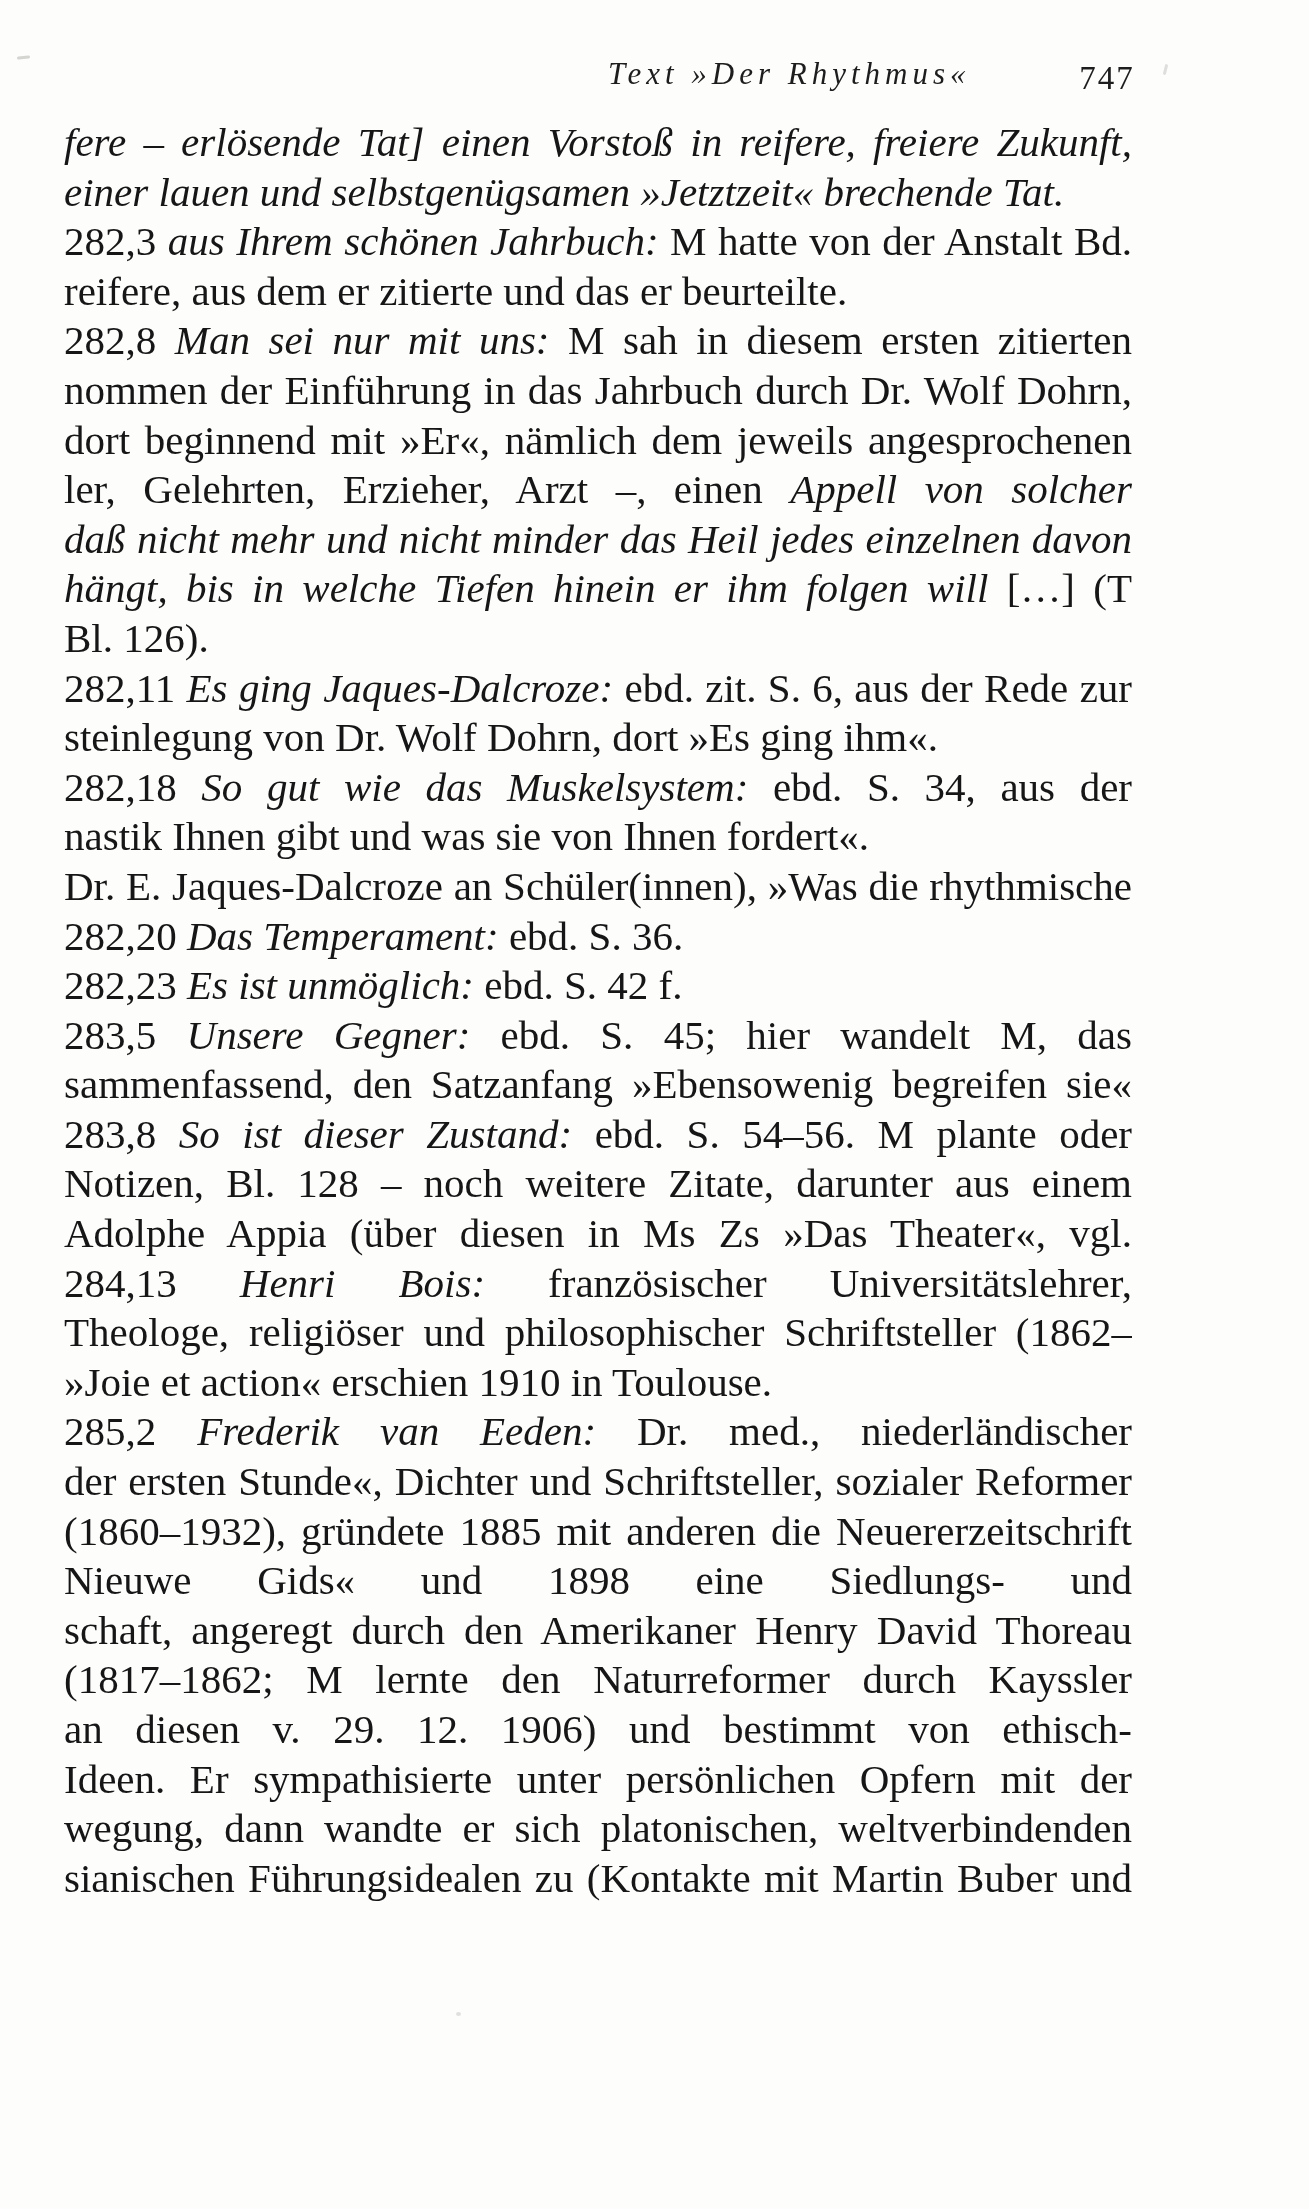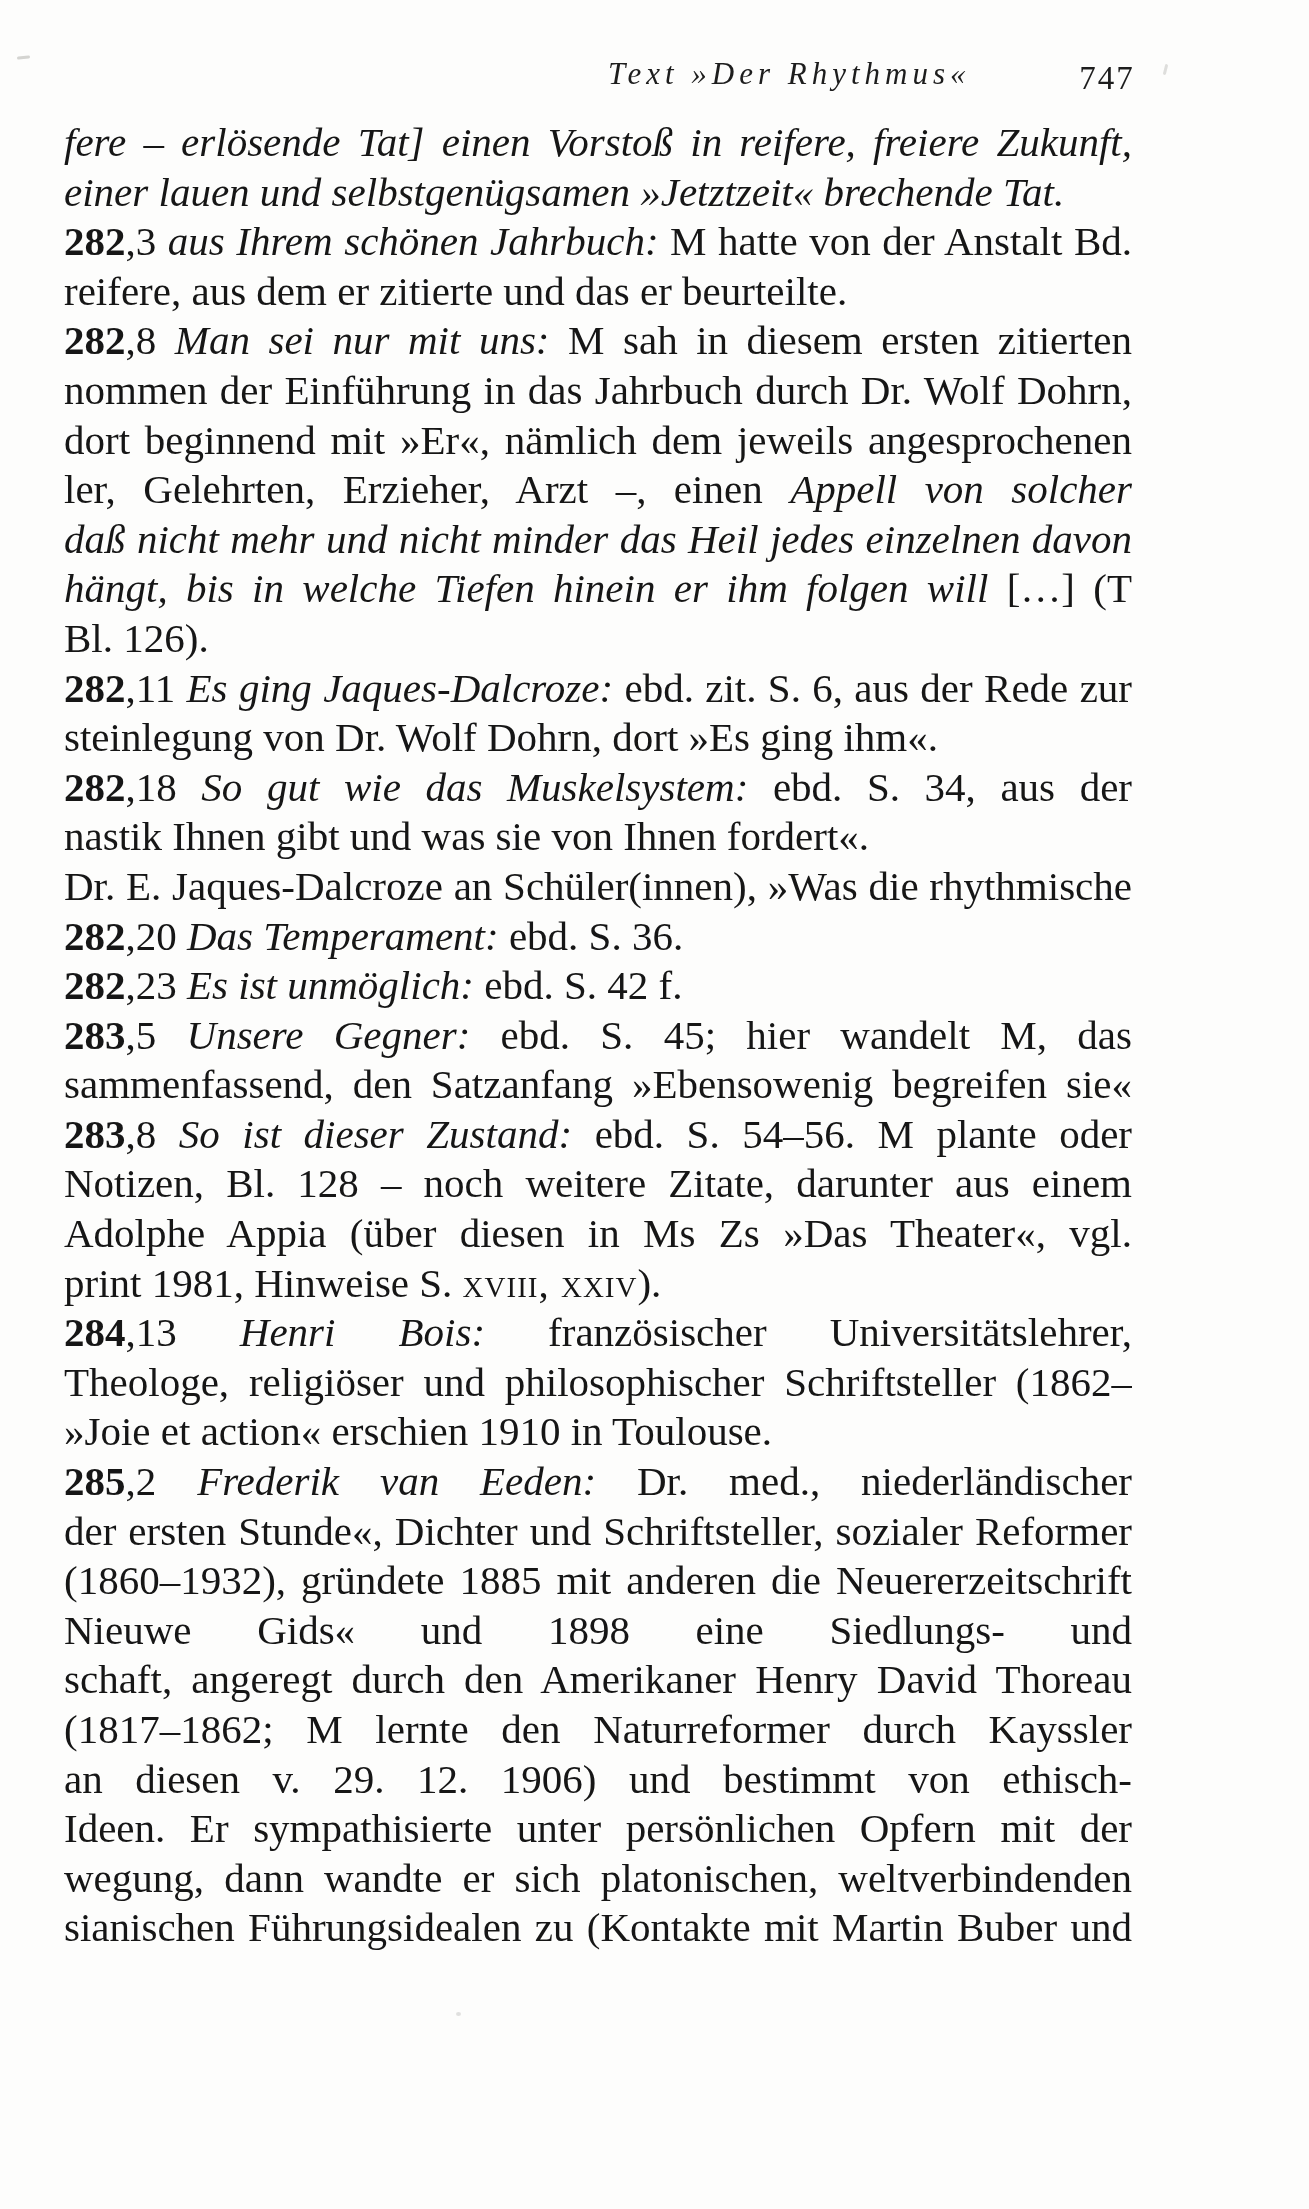--- a/index.html
+++ b/index.html
@@ -39,21 +39,21 @@
     overflow:hidden;
     text-align:justify;
     text-align-last:justify;
     white-space:normal;
   }
   .line.last{
     text-align-last:left;
   }
   .run-r{font-style:normal;font-weight:normal;}
   .run-i{font-style:italic;}
-  .run-b{font-weight:bold;}
+  .run-b{font-weight:normal;}
   .run-sc{font-variant:small-caps;letter-spacing:1px;}
   .artifact{position:absolute;background:#c9c9c6;border-radius:2px;}
   .artifact.dash1{left:17px;top:56px;width:13px;height:3px;transform:rotate(-6deg);opacity:.8;}
   .artifact.tick1{left:1164px;top:64px;width:3px;height:11px;transform:rotate(14deg);opacity:.6;}
   .artifact.speck1{left:456px;top:2012px;width:5px;height:4px;opacity:.55;border-radius:50%;}
 </style>
 </head>
 <body>
 
 <div class="page">
@@ -84,21 +84,20 @@
       <div class="line"><span class="run-b">282</span><span class="run-r">,18 </span><span class="run-i">So gut wie das Muskelsystem:</span><span class="run-r"> ebd. S. 34, aus der Ansprache von</span></div>
       <div class="line last"><span class="run-r">nastik Ihnen gibt und was sie von Ihnen fordert«.</span></div>
       <div class="line"><span class="run-r">Dr. E. Jaques-Dalcroze an Schüler(innen), »Was die rhythmische Gym-</span></div>
       <div class="line last"><span class="run-b">282</span><span class="run-r">,20 </span><span class="run-i">Das Temperament:</span><span class="run-r"> ebd. S. 36.</span></div>
       <div class="line last"><span class="run-b">282</span><span class="run-r">,23 </span><span class="run-i">Es ist unmöglich:</span><span class="run-r"> ebd. S. 42 f.</span></div>
       <div class="line"><span class="run-b">283</span><span class="run-r">,5 </span><span class="run-i">Unsere Gegner:</span><span class="run-r"> ebd. S. 45; hier wandelt M, das Vorhergehende zu-</span></div>
       <div class="line last"><span class="run-r">sammenfassend, den Satzanfang »Ebensowenig begreifen sie« ab.</span></div>
       <div class="line"><span class="run-b">283</span><span class="run-r">,8 </span><span class="run-i">So ist dieser Zustand:</span><span class="run-r"> ebd. S. 54–56. M plante oder schrieb – so die</span></div>
       <div class="line"><span class="run-r">Notizen, Bl. 128 – noch weitere Zitate, darunter aus einem Beitrag von</span></div>
       <div class="line"><span class="run-r">Adolphe Appia (über diesen in Ms Zs »Das Theater«, vgl. Fiedlers Re-</span></div>
-      <div class="line last"><span class="run-r">print 1981, Hinweise S. </span><span class="run-sc">xviii, xxiv</span><span class="run-r">).</span></div>
       <div class="line"><span class="run-b">284</span><span class="run-r">,13 </span><span class="run-i">Henri Bois:</span><span class="run-r"> französischer Universitätslehrer, protestantischer</span></div>
       <div class="line"><span class="run-r">Theologe, religiöser und philosophischer Schriftsteller (1862–1924).</span></div>
       <div class="line last"><span class="run-r">»Joie et action« erschien 1910 in Toulouse.</span></div>
       <div class="line"><span class="run-b">285</span><span class="run-r">,2 </span><span class="run-i">Frederik van Eeden:</span><span class="run-r"> Dr. med., niederländischer »Psychotherapeut</span></div>
       <div class="line"><span class="run-r">der ersten Stunde«, Dichter und Schriftsteller, sozialer Reformer</span></div>
       <div class="line"><span class="run-r">(1860–1932), gründete 1885 mit anderen die Neuererzeitschrift »De</span></div>
       <div class="line"><span class="run-r">Nieuwe Gids« und 1898 eine Siedlungs- und Produktionsgenossen-</span></div>
       <div class="line"><span class="run-r">schaft, angeregt durch den Amerikaner Henry David Thoreau</span></div>
       <div class="line"><span class="run-r">(1817–1862; M lernte den Naturreformer durch Kayssler kennen, Brief</span></div>
       <div class="line"><span class="run-r">an diesen v. 29. 12. 1906) und bestimmt von ethisch-urkommunistischen</span></div>

